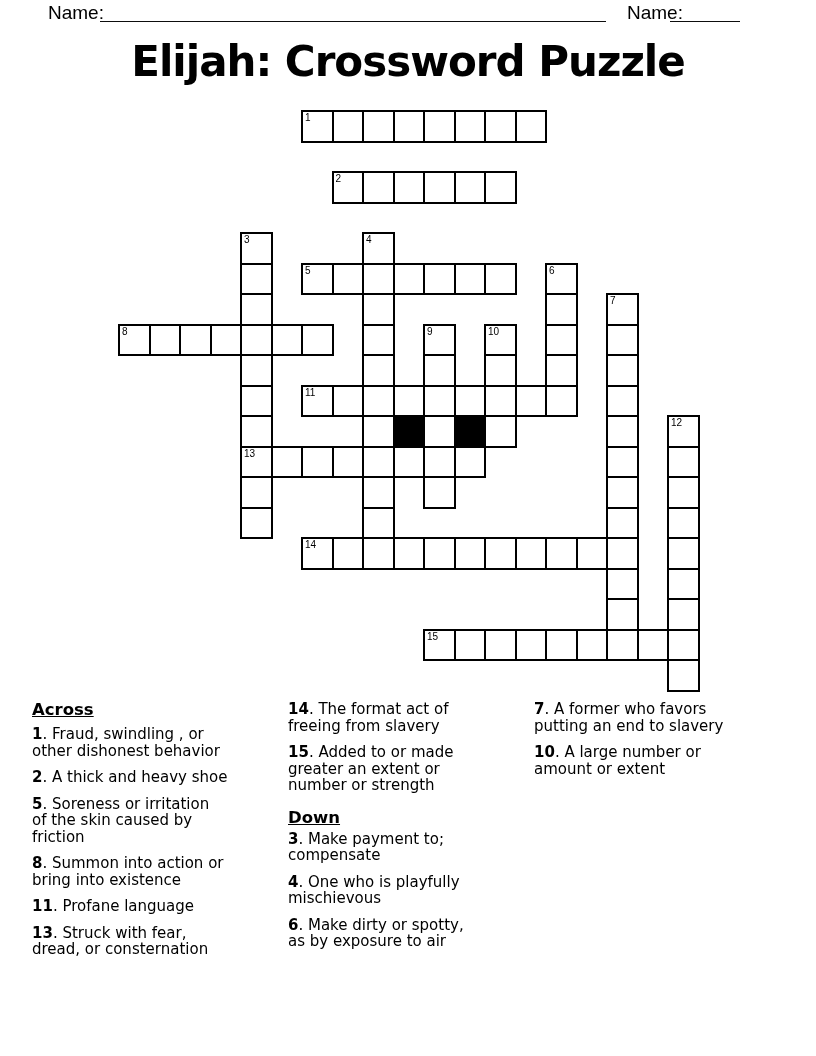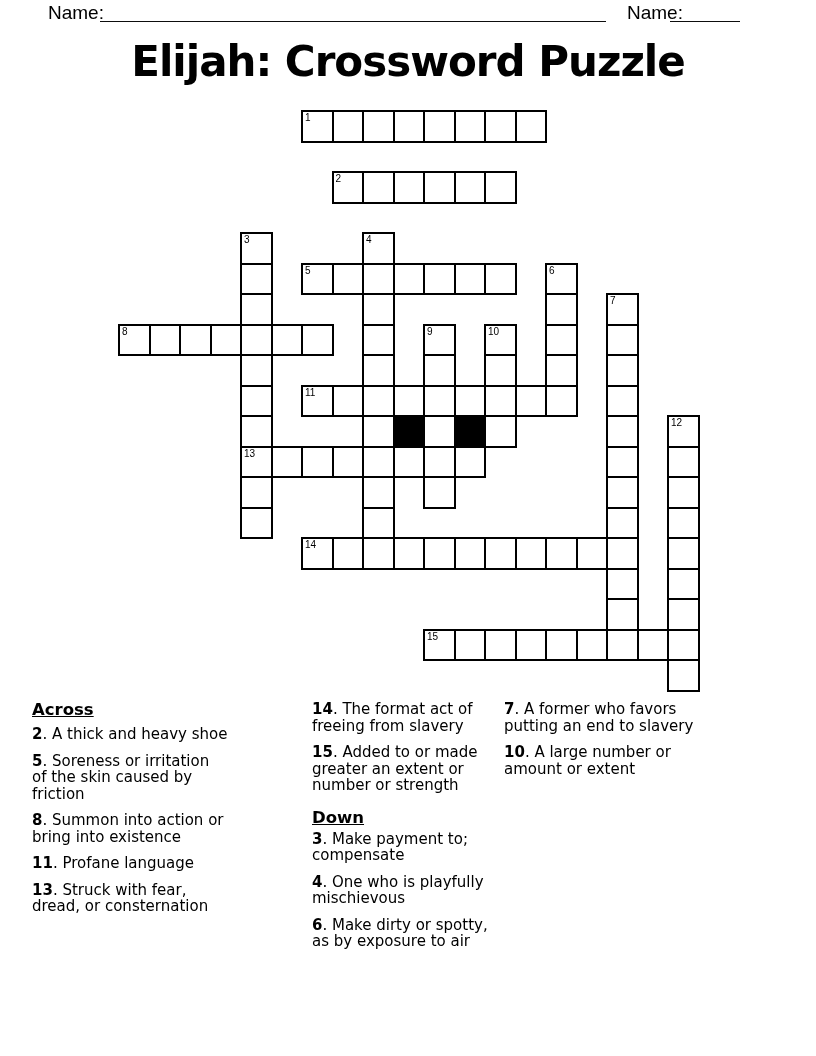--- a/index.html
+++ b/index.html
@@ -29,22 +29,22 @@
     border:2px solid #000000;background:#ffffff;
   }
   .cell.black{background:#000000;}
   .cellnum{
     position:absolute;left:2px;top:0px;
     font-family:"Liberation Sans",sans-serif;font-size:10px;line-height:11px;
   }
   
   .clue-col{position:absolute;top:701px;}
   .clue-col-1{left:32px;width:235px;}
-  .clue-col-2{left:288px;width:245px;margin-left:24px;}
-  .clue-col-3{left:504px;width:255px;}
+  .clue-col-2{left:288px;width:245px;}
+  .clue-col-3{left:534px;width:255px;}
   .clue-heading{
     font-size:16.5px;font-weight:bold;text-decoration:underline;
     line-height:17px;margin-bottom:8px;
   }
   .clue-col .clue-heading:not(:first-child){margin-top:15px;margin-bottom:5px;}
   .clue{font-size:15px;line-height:16.5px;margin-bottom:10px;}
   .clue-num{font-weight:bold;}
   .clue-text{white-space:pre-line;}
 </style>
 </head>
@@ -198,20 +198,22 @@
       <div class="cell" style="left: 545px; top: 628.5px;"></div>
       <div class="cell" style="left: 575.5px; top: 628.5px;"></div>
       <div class="cell" style="left: 606px; top: 628.5px;"></div>
       <div class="cell" style="left: 636.5px; top: 628.5px;"></div>
       <div class="cell" style="left: 667px; top: 628.5px;"></div>
       <div class="cell" style="left: 667px; top: 659px;"></div>
     </div>
 
   <div class="clue-col clue-col-1">
       <div class="clue-heading">Across</div>
+      <div class="clue"><span class="clue-num">1</span><span>. </span><span class="clue-text">Fraud, swindling , or
+other dishonest behavior</span></div>
       <div class="clue"><span class="clue-num">2</span><span>. </span><span class="clue-text">A thick and heavy shoe</span></div>
       <div class="clue"><span class="clue-num">5</span><span>. </span><span class="clue-text">Soreness or irritation
 of the skin caused by
 friction</span></div>
       <div class="clue"><span class="clue-num">8</span><span>. </span><span class="clue-text">Summon into action or
 bring into existence</span></div>
       <div class="clue"><span class="clue-num">11</span><span>. </span><span class="clue-text">Profane language</span></div>
       <div class="clue"><span class="clue-num">13</span><span>. </span><span class="clue-text">Struck with fear,
 dread, or consternation</span></div>
     </div>

